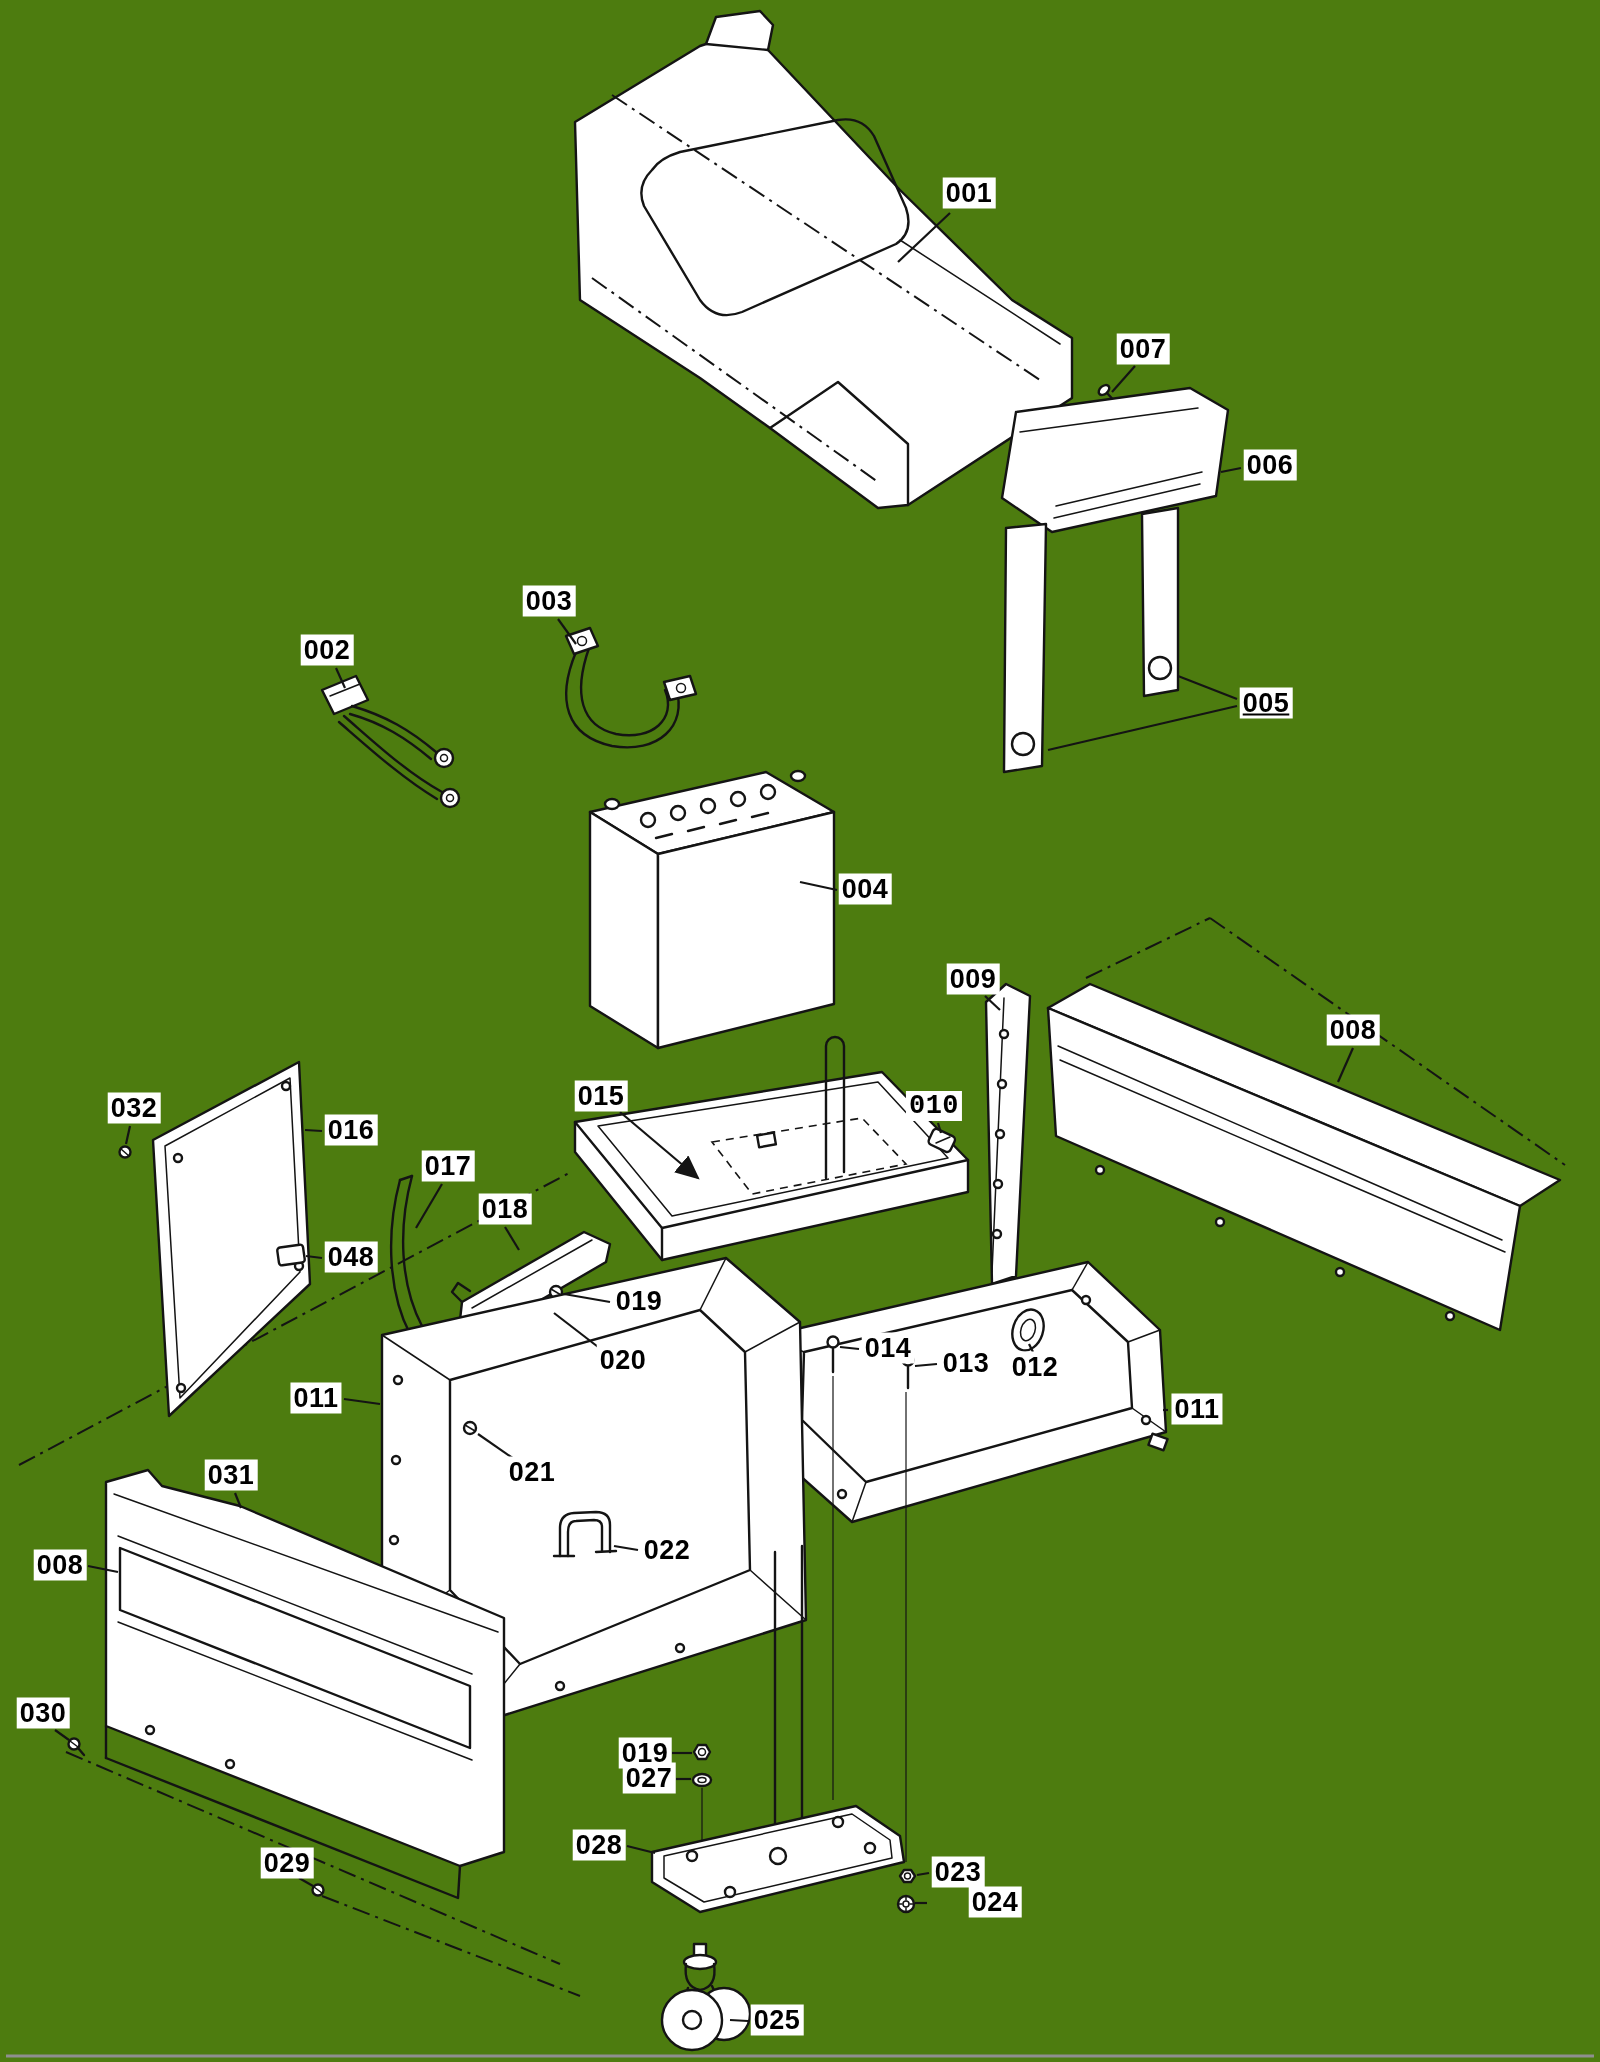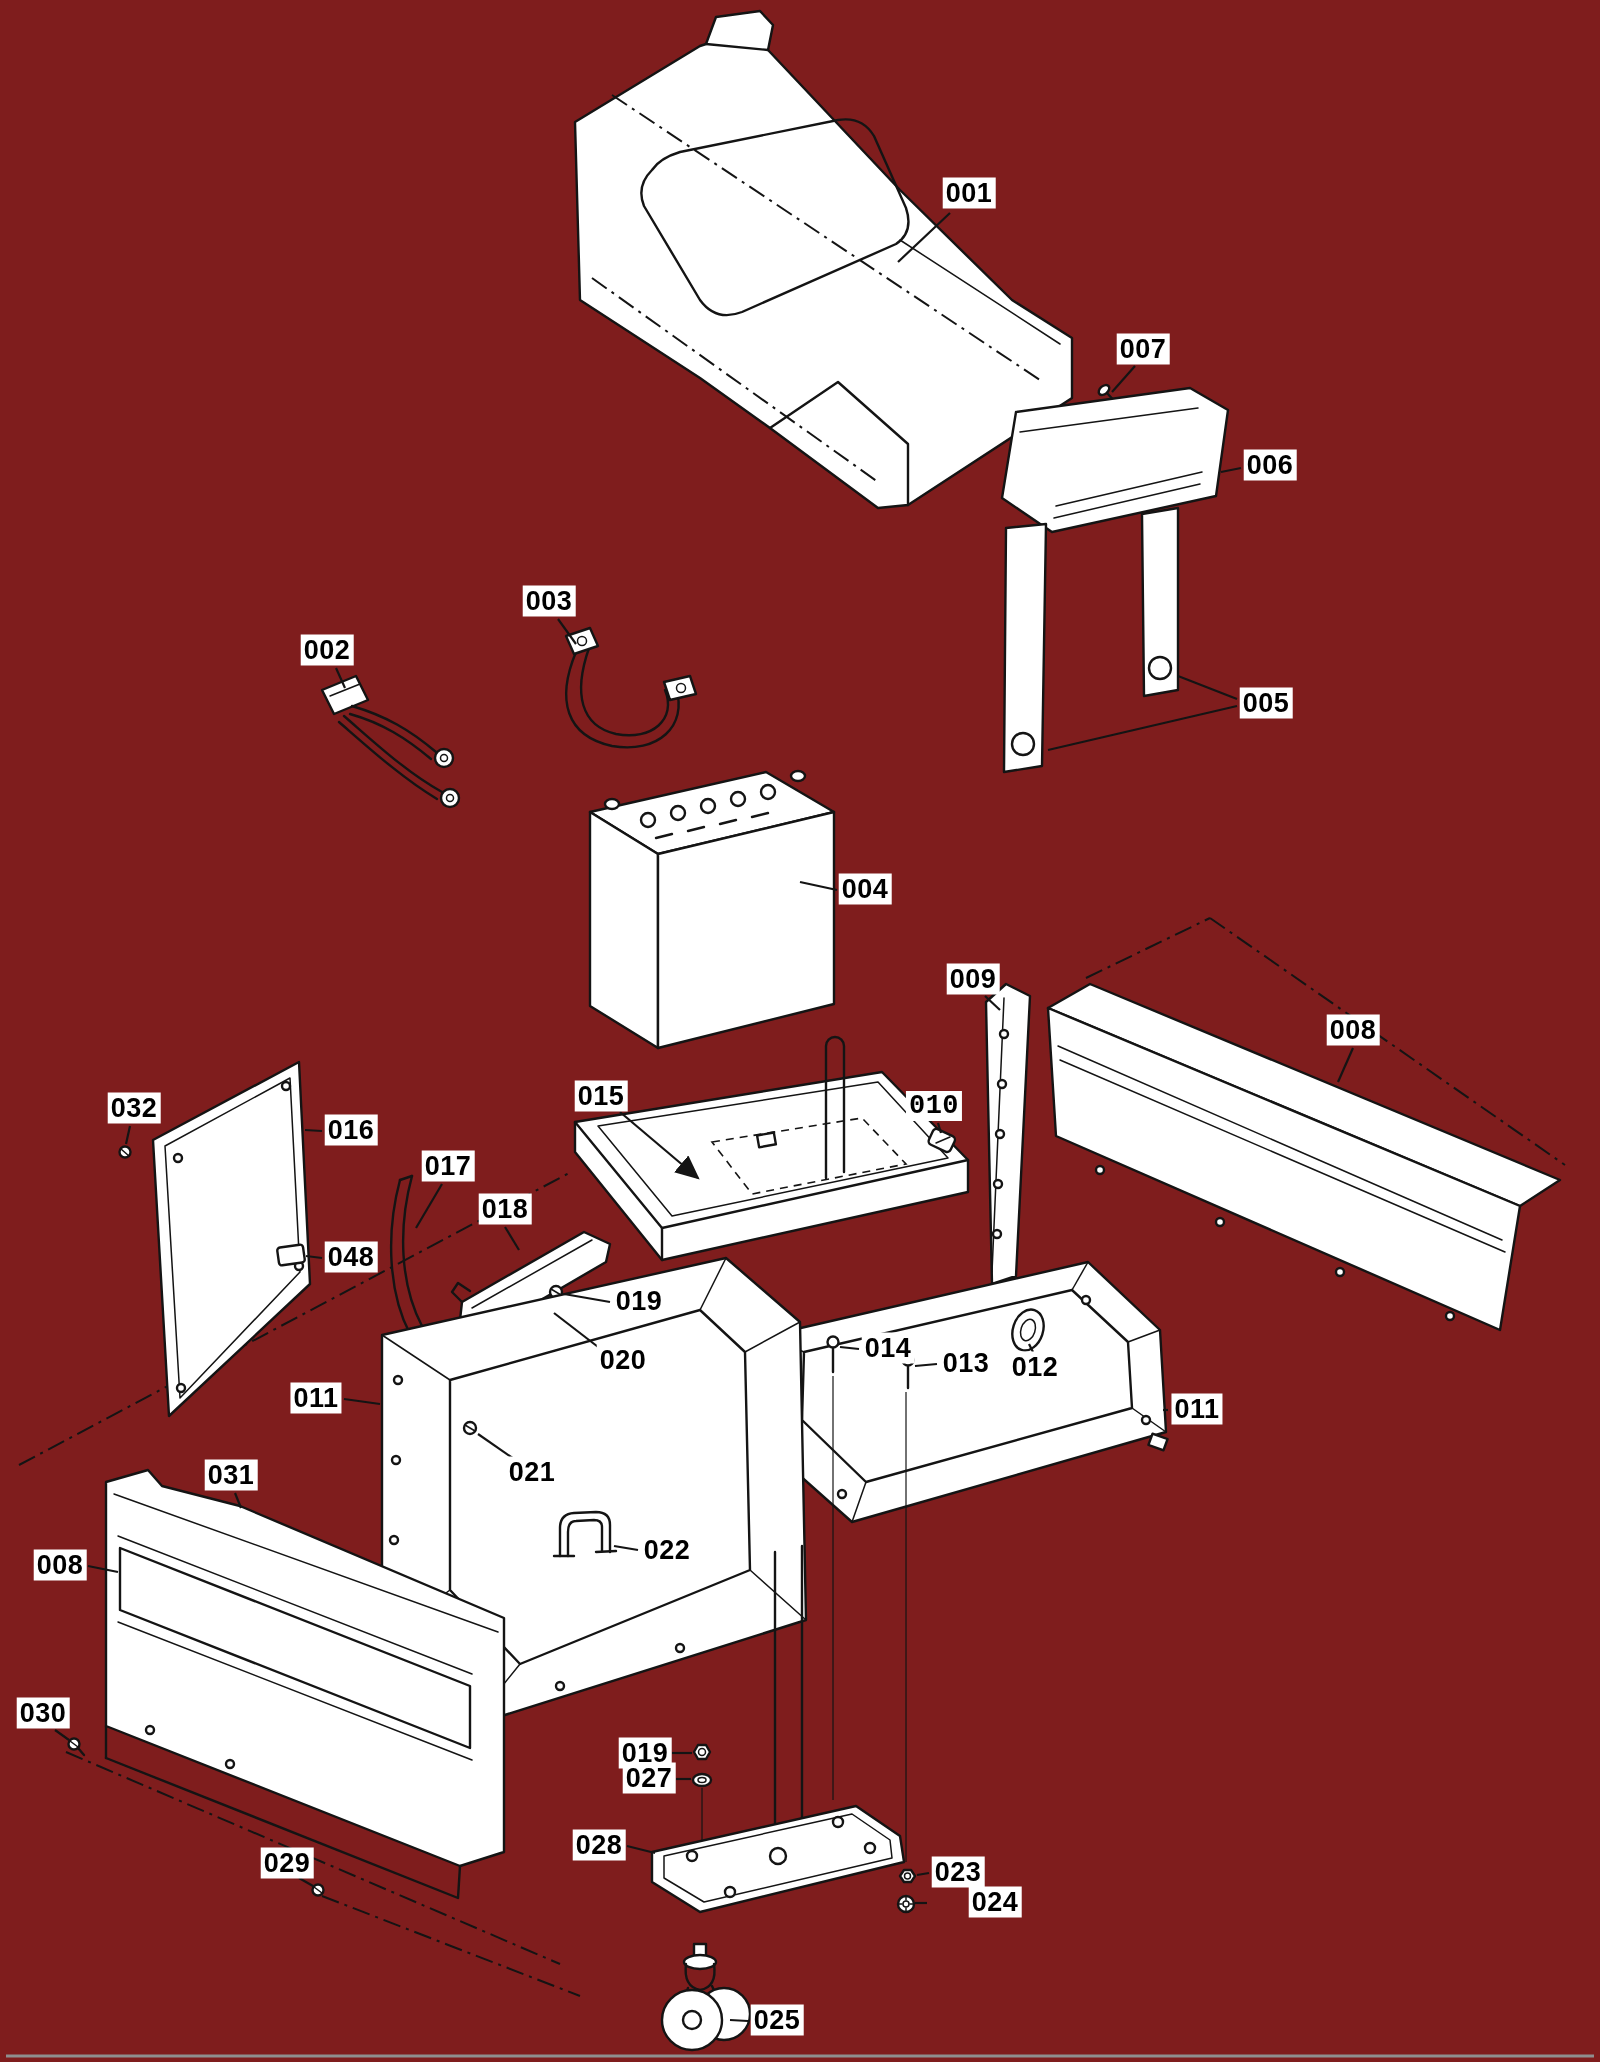--- a/index.html
+++ b/index.html
@@ -1,16 +1,16 @@
 <!DOCTYPE html>
 <html><head>
 <meta charset="utf-8">
 <style>
   html,body{margin:0;padding:0;background:#ffffff;}
-  .stage{position:relative;width:1600px;height:2062px;background:#7f1d1d;overflow:hidden;
+  .stage{position:relative;width:1600px;height:2062px;background:#4d7c0f;overflow:hidden;
          font-family:"Liberation Sans",sans-serif;}
   .stage svg{position:absolute;left:0;top:0;}
   #callout-layer{position:absolute;left:0;top:0;width:100%;height:100%;}
   .callout{position:absolute;transform:translate(-50%,-50%);
            font:bold 27px "Liberation Sans",sans-serif;color:#000;
            background:#ffffff;padding:0 3px;white-space:nowrap;letter-spacing:.5px;}
   
   .ln{fill:none;stroke:#141414;stroke-width:2.4;stroke-linejoin:round;stroke-linecap:round;}
   .w{fill:#ffffff;}
   .thin{stroke-width:1.5;}
@@ -362,21 +362,21 @@
         <line x1="929" y1="1873" x2="917" y2="1875" class="leader"></line>
         <line x1="927" y1="1903" x2="915" y2="1903" class="leader"></line>
         <line x1="748" y1="2021" x2="730" y2="2020" class="leader"></line>
       </g>
 </svg>
 
 <div id="callout-layer">
       <div class="callout" style="left: 969px; top: 193px;">001</div>
       <div class="callout" style="left: 1143px; top: 349px;">007</div>
       <div class="callout" style="left: 1270px; top: 465px;">006</div>
-      <div class="callout" style="left: 1266px; top: 703px;">005</div>
+      <div class="callout" style="left: 1266px; top: 703px; text-decoration: underline;">005</div>
       <div class="callout" style="left: 549px; top: 601px;">003</div>
       <div class="callout" style="left: 327px; top: 650px;">002</div>
       <div class="callout" style="left: 865px; top: 889px;">004</div>
       <div class="callout" style="left: 973px; top: 979px;">009</div>
       <div class="callout" style="left: 1353px; top: 1030px;">008</div>
       <div class="callout" style="left: 134px; top: 1108px;">032</div>
       <div class="callout" style="left: 351px; top: 1130px;">016</div>
       <div class="callout" style="left: 601px; top: 1096px;">015</div>
       <div class="callout" style="left: 934px; top: 1106px; font-family: Liberation Mono, monospace;">010</div>
       <div class="callout" style="left: 448px; top: 1166px;">017</div>

